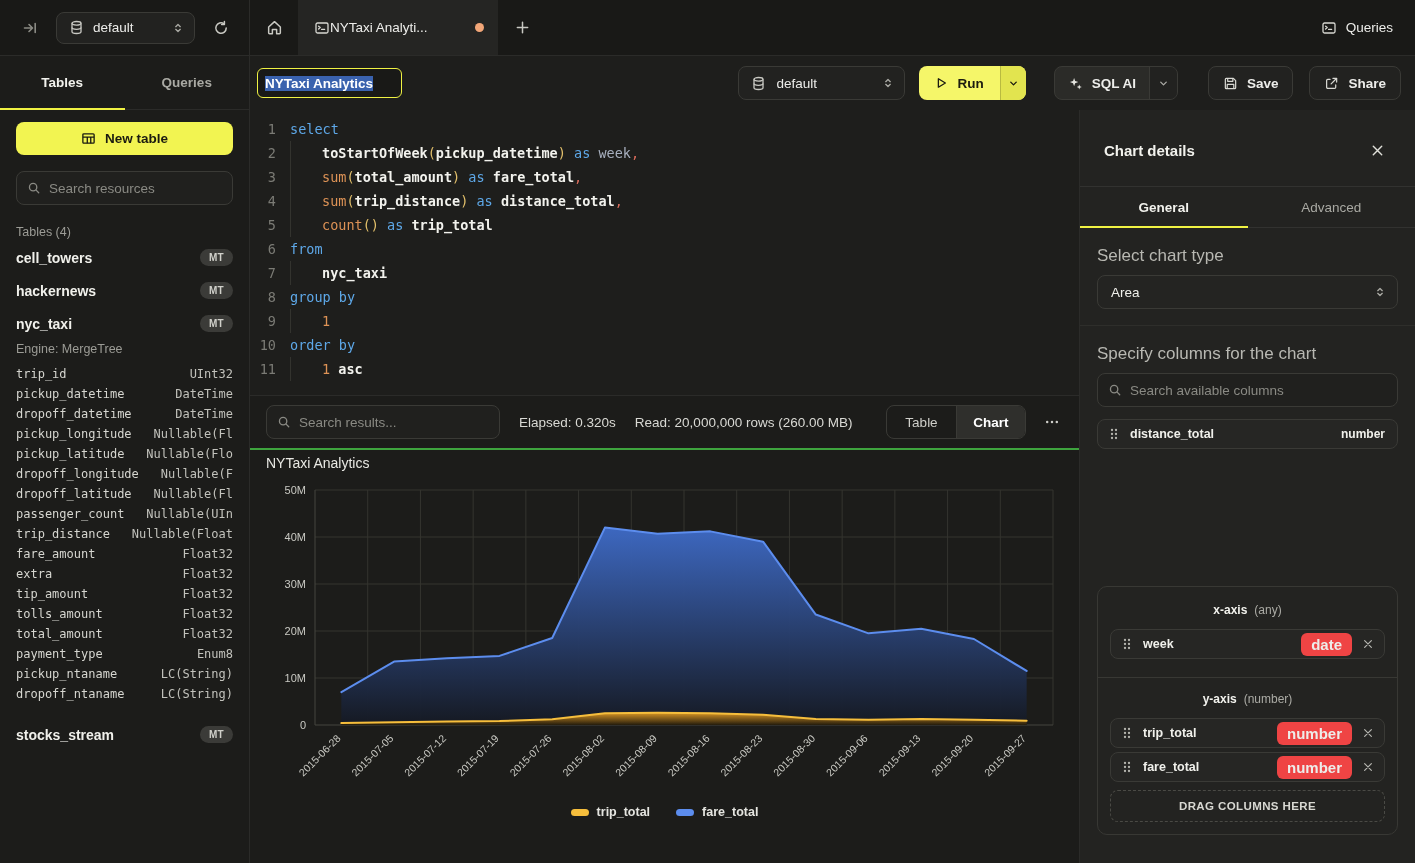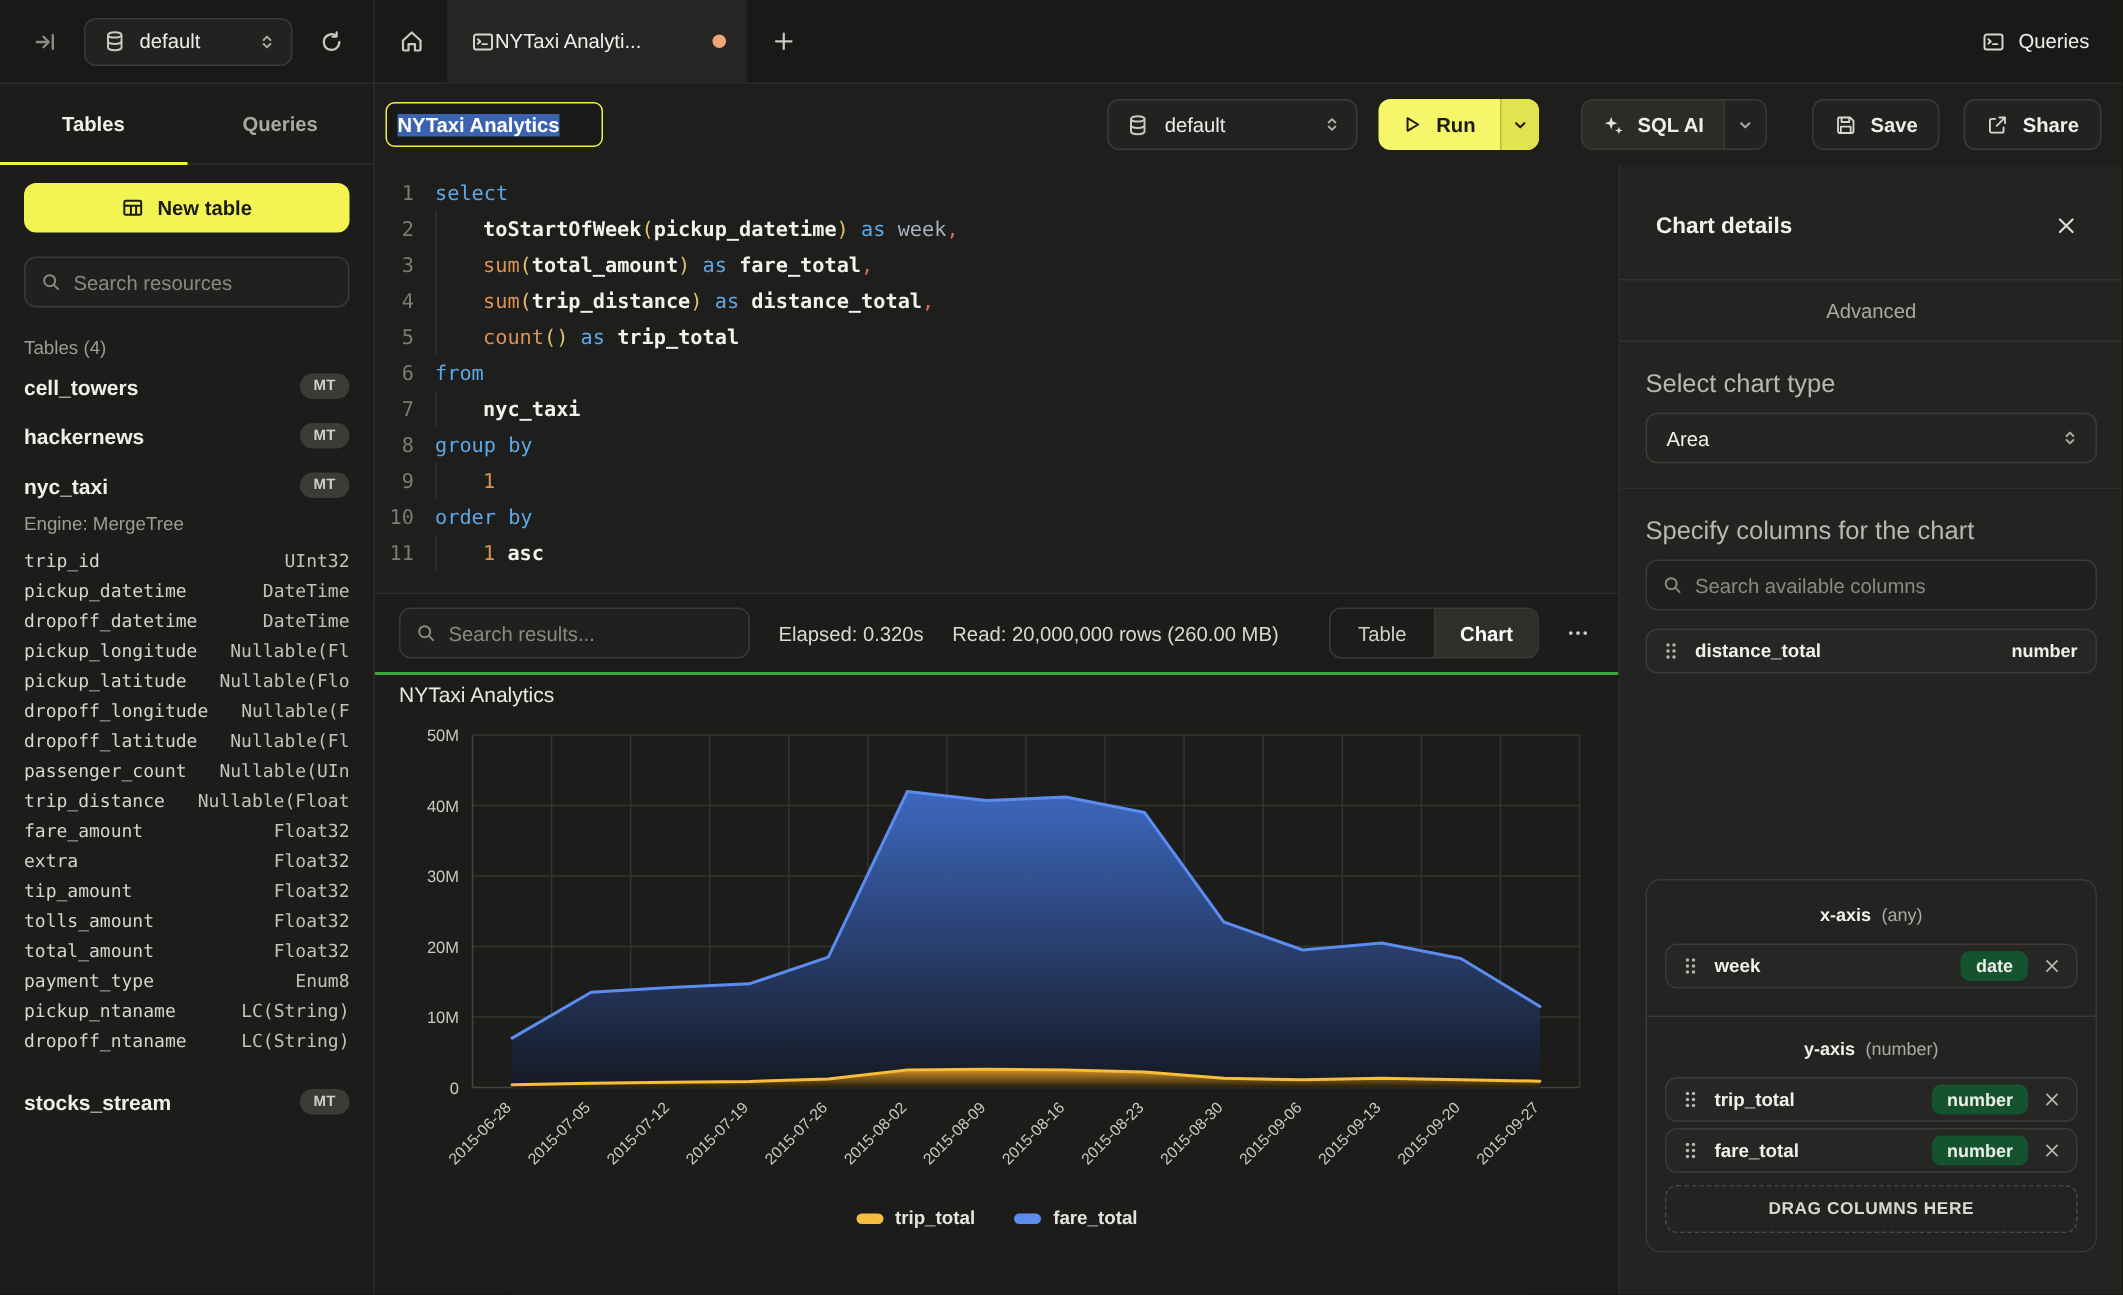--- a/index.html
+++ b/index.html
@@ -128,21 +128,21 @@
   .panel-section { padding:18px 17px 16px 17px; }
   .panel-label { color:#B8B8B2; font-size:17px; margin-bottom:9px; }
   .select-ctl { display:flex; align-items:center; height:34px; border:1px solid #3A3A36; border-radius:8px;
     background:#242422; padding:0 11px 0 13px; cursor:pointer; }
   .select-ctl .lbl { flex:1; color:#F0F0EB; }
   .panel-div { border-top:1px solid #2E2E2B; }
   .col-pill { display:flex; align-items:center; gap:10px; height:30px; border:1px solid #3A3A36;
     border-radius:8px; background:#262624; padding:0 10px; cursor:grab; }
   .col-pill .nm { flex:1; font-size:12.5px; font-weight:700; color:#F0F0EB; }
   .col-pill .tp { font-size:12px; font-weight:700; color:#F0F0EB; margin-right:2px; }
-  .pill-badge { background:#14532d; border-radius:6px; padding:3px 10px; font-size:12px; font-weight:700; color:#EDEDEA; }
+  .pill-badge { background:#ef4444; border-radius:6px; padding:3px 10px; font-size:15px; font-weight:700; color:#EDEDEA; }
   .axes-box { position:absolute; left:17px; right:17px; bottom:28px; border:1px solid #383834;
     border-radius:10px; background:#232321; padding:12px 12px 12px 12px; }
   .axis-head { display:flex; justify-content:center; align-items:baseline; gap:7px; margin:4px 0 12px 0; }
   .axis-name { font-size:12px; font-weight:700; color:#F2F2ED; }
   .axis-hint { font-size:12px; color:#ABABA5; }
   .axes-sep { border-top:1px solid #383834; margin:18px -12px 14px -12px; }
   .axis-rows { display:flex; flex-direction:column; gap:4px; }
   .dropzone { margin-top:8px; height:32px; border:1.5px dashed #4A4A45; border-radius:8px;
     display:flex; align-items:center; justify-content:center; font-size:11.5px; font-weight:700;
     color:#D8D8D2; letter-spacing:.4px; cursor:pointer; }
@@ -509,20 +509,21 @@
   <div class="panel">
     <div class="panel-header">
       <span class="panel-title">Chart details</span>
       <span class="iconbtn">
         <svg width="15" height="15" viewBox="0 0 16 16" fill="none" stroke="#E0E0DA" stroke-width="1.5" stroke-linecap="round">
             <path d="m3.5 3.5 9 9M12.5 3.5l-9 9"></path>
           </svg>
       </span>
     </div>
     <div class="panel-tabs">
+      <div class="panel-tab active">General</div>
       <div class="panel-tab">Advanced</div>
     </div>
     <div class="panel-section">
       <div class="panel-label">Select chart type</div>
       <div class="select-ctl">
         <span class="lbl">Area</span>
         <span class="icon">
           <svg width="12" height="12" viewBox="0 0 16 16" fill="none" stroke="#A9A9A3" stroke-width="1.8" stroke-linecap="round" stroke-linejoin="round">
               <path d="M5 6.2 8 3.2l3 3"></path>
               <path d="M5 9.8l3 3 3-3"></path>

